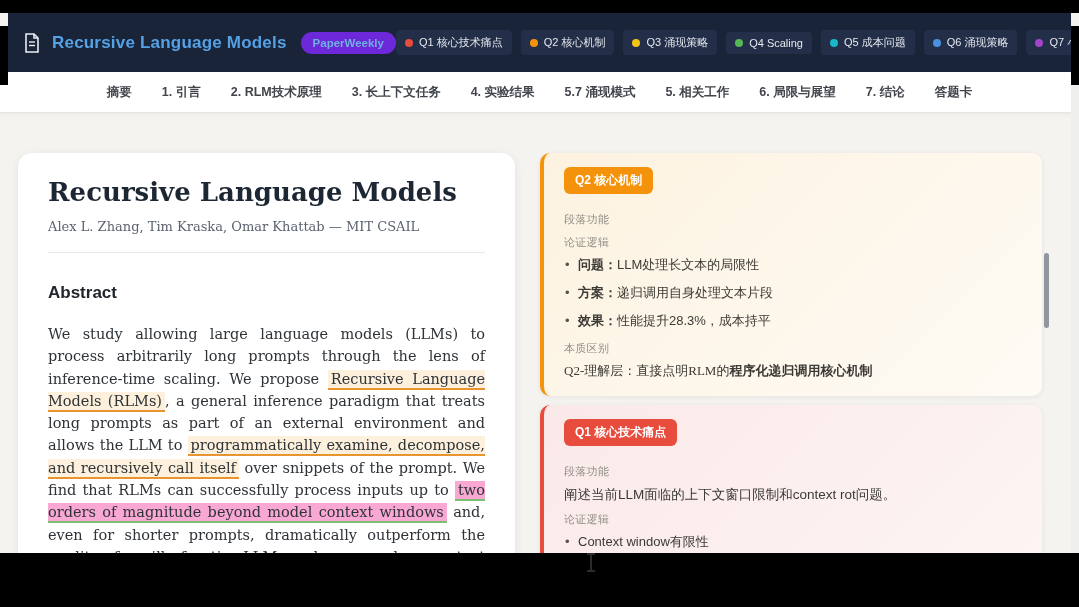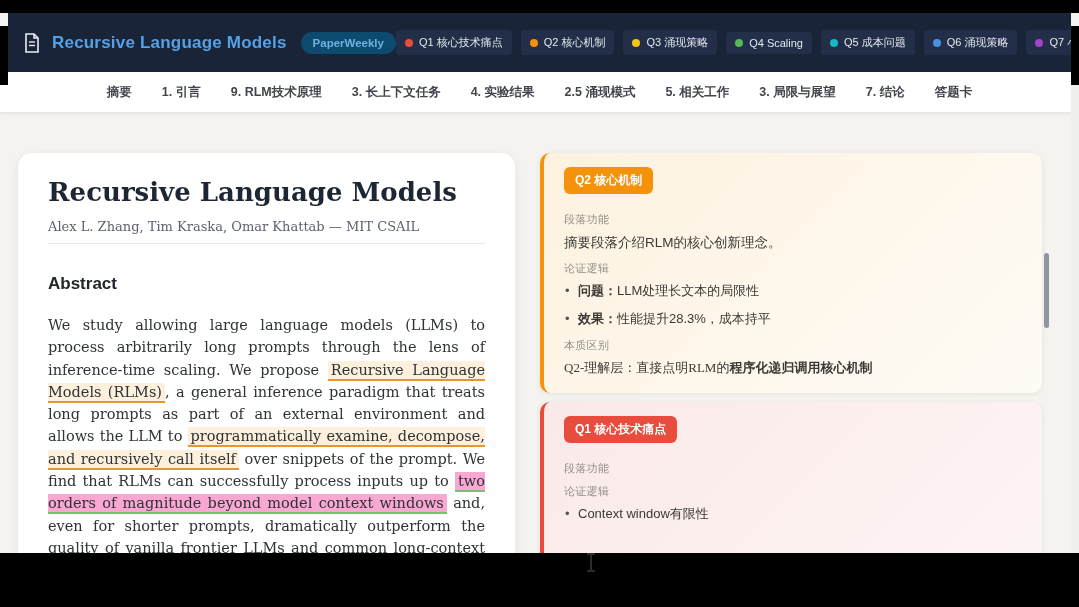--- a/index.html
+++ b/index.html
@@ -3,36 +3,36 @@
 <meta charset="utf-8">
 <style>
   html,body{margin:0;padding:0;background:#000;}
   .frame{position:relative;width:1079px;height:607px;overflow:hidden;background:#000;font-family:"Liberation Sans","DejaVu Sans",sans-serif;}
   .app{position:absolute;left:0;top:13px;width:1079px;height:540px;background:#f4f3f0;overflow:hidden;}
 
   
   .topbar{position:absolute;left:8px;top:0;width:1063px;height:59px;background:#1a2438;display:flex;align-items:center;padding:0 14px;box-sizing:border-box;}
   .doc-icon{width:20px;height:20px;margin-right:10px;flex:0 0 auto;}
   .app-title{color:#54a1e6;font-size:17px;font-weight:700;letter-spacing:.2px;white-space:nowrap;}
-  .pw-badge{margin-left:14px;background:#0c4a6e;color:#6fb0e2;font-size:11.5px;font-weight:700;padding:5px 12px;border-radius:12px;white-space:nowrap;}
+  .pw-badge{margin-left:14px;background:#6d28d9;color:#6fb0e2;font-size:11.5px;font-weight:700;padding:5px 12px;border-radius:12px;white-space:nowrap;}
   .pills{margin-left:auto;display:flex;gap:9px;align-items:center;}
   .pill{display:flex;align-items:center;gap:6px;background:#232f48;border-radius:4px;padding:5px 9px;color:#e3e7ee;font-size:11px;white-space:nowrap;cursor:default;}
   .pill .dot{width:8px;height:8px;border-radius:50%;flex:0 0 auto;}
 
   
   .navbar{position:absolute;left:0;top:59px;width:1079px;height:40px;background:#ffffff;border-bottom:1px solid #e7e6e3;box-shadow:0 1px 4px rgba(0,0,0,.05);display:flex;align-items:center;justify-content:center;gap:30px;}
   .nav-item{font-size:12.5px;color:#41454b;font-weight:700;white-space:nowrap;cursor:pointer;}
 
   
   .main{position:absolute;left:0;top:99px;width:1079px;height:473px;}
 
   
   .paper-card{position:absolute;left:18px;top:41px;width:497px;height:560px;background:#fff;border-radius:14px;box-shadow:0 2px 10px rgba(30,30,30,.07);padding:24px 30px;box-sizing:border-box;}
   .paper-title{font-family:"DejaVu Serif","Liberation Serif",serif;font-size:26px;font-weight:700;color:#1d2733;margin:0 0 12px 0;}
-  .paper-authors{font-family:"DejaVu Serif","Liberation Serif",serif;font-size:13px;color:#5b6370;margin:0 0 9px 0;}
+  .paper-authors{font-family:"DejaVu Serif","Liberation Serif",serif;font-size:13px;color:#5b6370;margin:0 0 18px 0;}
   .divider{border:none;border-top:1px solid #e9e8e5;margin:0 0 30px 0;}
   .abstract-h{font-size:17px;font-weight:700;color:#21262c;margin:12px 0 20px 0;}
   .abstract-p{font-family:"DejaVu Serif","Liberation Serif",serif;font-size:14.5px;line-height:22.3px;color:#2e3338;text-align:justify;margin:0;}
   .hl{padding:1px 3px;border-bottom:2px solid;cursor:pointer;}
   .hl-orange{background:#fdf1dd;border-color:#e8952f;}
   .hl-green{background:#f9a8d4;border-color:#7cbf72;}
 
   
   .cards-col{position:absolute;left:540px;top:41px;width:502px;}
   .qcard{border-radius:10px;padding:14px 20px 16px 20px;box-sizing:border-box;margin-bottom:9px;box-shadow:0 1px 5px rgba(60,40,20,.08);}
@@ -113,46 +113,47 @@
             <span>Q7 小模型</span>
           </div>
         </div>
     </div>
     <div class="edge left"></div>
     <div class="edge right"></div>
 
     <div class="navbar">
         <span class="nav-item">摘要</span>
         <span class="nav-item">1. 引言</span>
-        <span class="nav-item">9. RLM技术原理</span>
+        <span class="nav-item">2. RLM技术原理</span>
         <span class="nav-item">3. 长上下文任务</span>
         <span class="nav-item">4. 实验结果</span>
-        <span class="nav-item">2.5 涌现模式</span>
+        <span class="nav-item">5.7 涌现模式</span>
         <span class="nav-item">5. 相关工作</span>
-        <span class="nav-item">3. 局限与展望</span>
+        <span class="nav-item">6. 局限与展望</span>
         <span class="nav-item">7. 结论</span>
         <span class="nav-item">答题卡</span>
       </div>
 
     <div class="main">
 
       <div class="paper-card">
         <h1 class="paper-title">Recursive Language Models</h1>
         <p class="paper-authors">Alex L. Zhang, Tim Kraska, Omar Khattab — MIT CSAIL</p>
         <hr class="divider">
         <h2 class="abstract-h">Abstract</h2>
         <p class="abstract-p" id="abstract-body">We study allowing large language models (LLMs) to process arbitrarily long prompts through the lens of inference-time scaling. We propose <span class="hl hl-orange">Recursive Language Models (RLMs)</span>, a general inference paradigm that treats long prompts as part of an external environment and allows the LLM to <span class="hl hl-orange">programmatically examine, decompose, and recursively call itself</span> over snippets of the prompt. We find that RLMs can successfully process inputs up to <span class="hl hl-green">two orders of magnitude beyond model context windows</span> and, even for shorter prompts, dramatically outperform the quality of vanilla frontier LLMs and common long-context scaffolds across four diverse long-context tasks while having . At a small scale, we post-train the first natively recursive language model. Our model, , outperforms the underlying Qwen3-8B model by  and even approaches the quality of vanilla GPT-5 on three</p>
       </div>
 
       <div class="cards-col" id="cards-col">
-          <div class="qcard orange"><span class="qbadge">Q2 核心机制</span><div class="qlabel">段落功能</div><p class="qtext">摘要段落介绍RLM的核心创新理念。</p><div class="qlabel">论证逻辑</div><ul class="qbullets">
+          <div class="qcard orange"><span class="qbadge">Q2 核心机制</span><div class="qlabel">段落功能</div><div class="qlabel">论证逻辑</div><ul class="qbullets">
               <li><span class="lead">问题：</span>LLM处理长文本的局限性</li>
+              <li><span class="lead">方案：</span>递归调用自身处理文本片段</li>
               <li><span class="lead">效果：</span>性能提升28.3%，成本持平</li>
             </ul><div class="qlabel">本质区别</div><p class="qmap">Q2-理解层：直接点明RLM的<b>程序化递归调用核心机制</b></p></div>
-          <div class="qcard red"><span class="qbadge">Q1 核心技术痛点</span><div class="qlabel">段落功能</div><div class="qlabel">论证逻辑</div><ul class="qbullets">
+          <div class="qcard red"><span class="qbadge">Q1 核心技术痛点</span><div class="qlabel">段落功能</div><p class="qtext">阐述当前LLM面临的上下文窗口限制和context rot问题。</p><div class="qlabel">论证逻辑</div><ul class="qbullets">
               <li>Context window有限性</li>
             </ul></div>
         </div>
       <div class="panel-thumb"></div>
     </div>
 
     <div class="browser-sb">
       <div class="thumb"></div>
     </div>
   </div>

